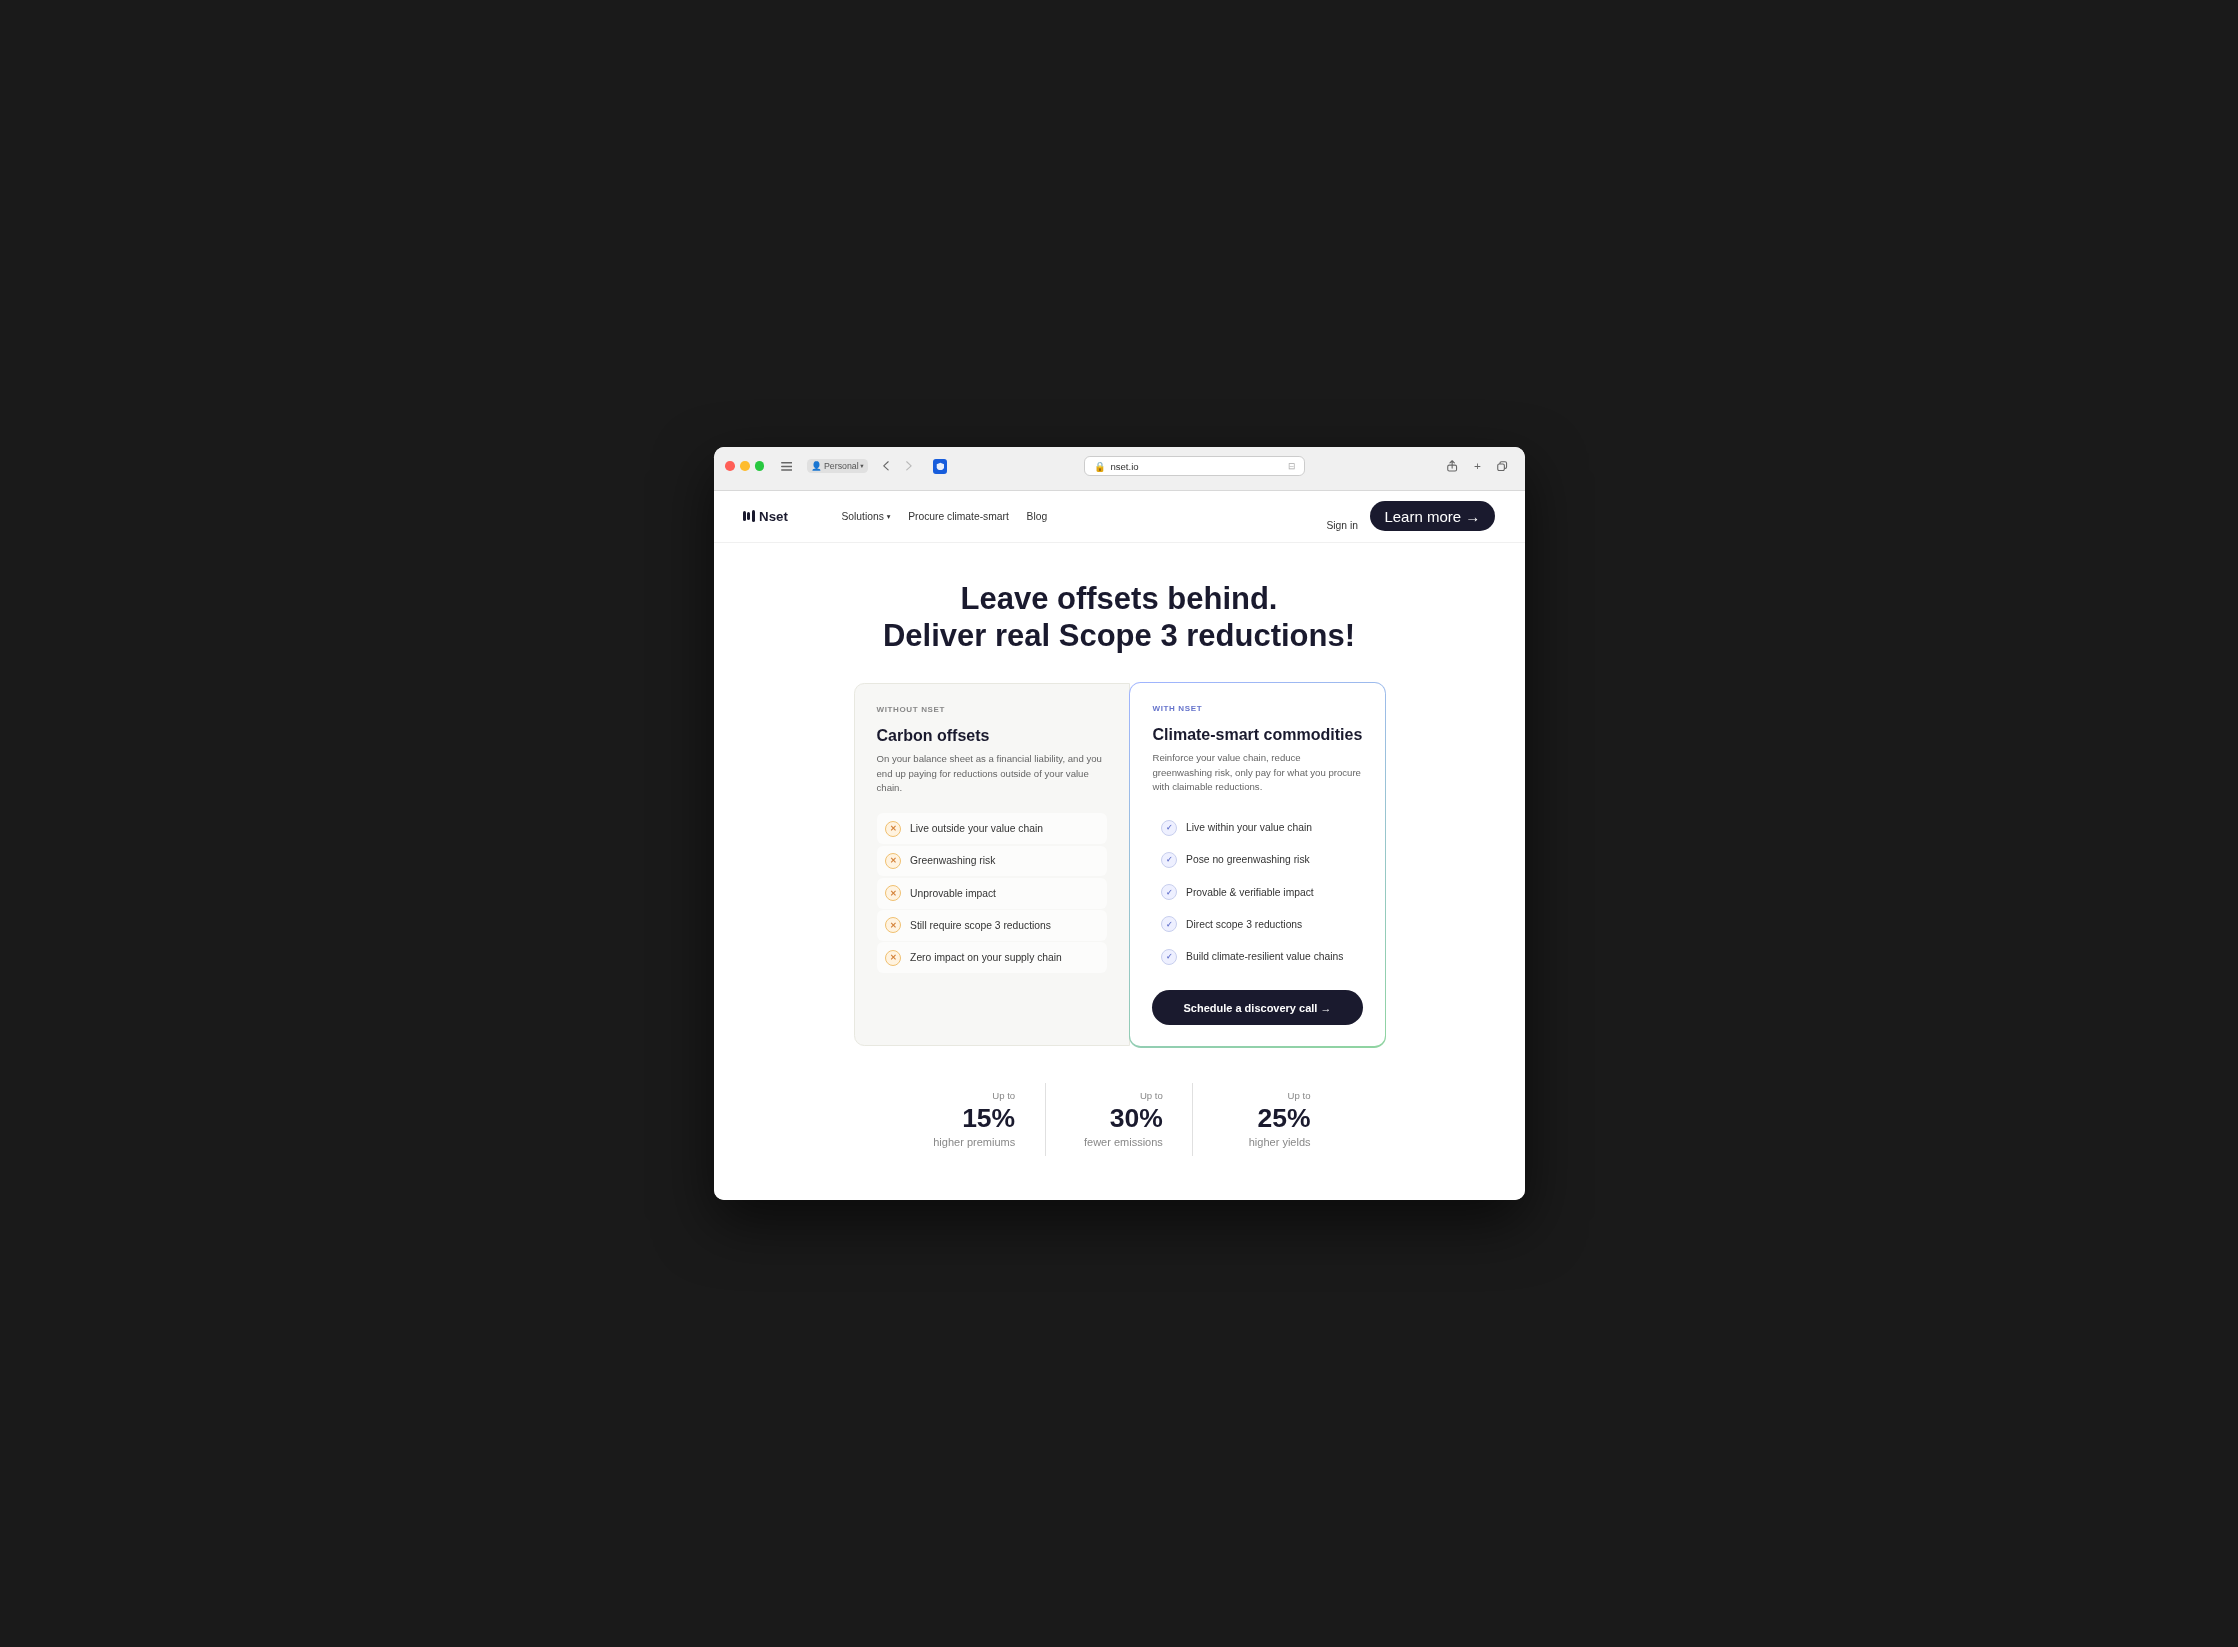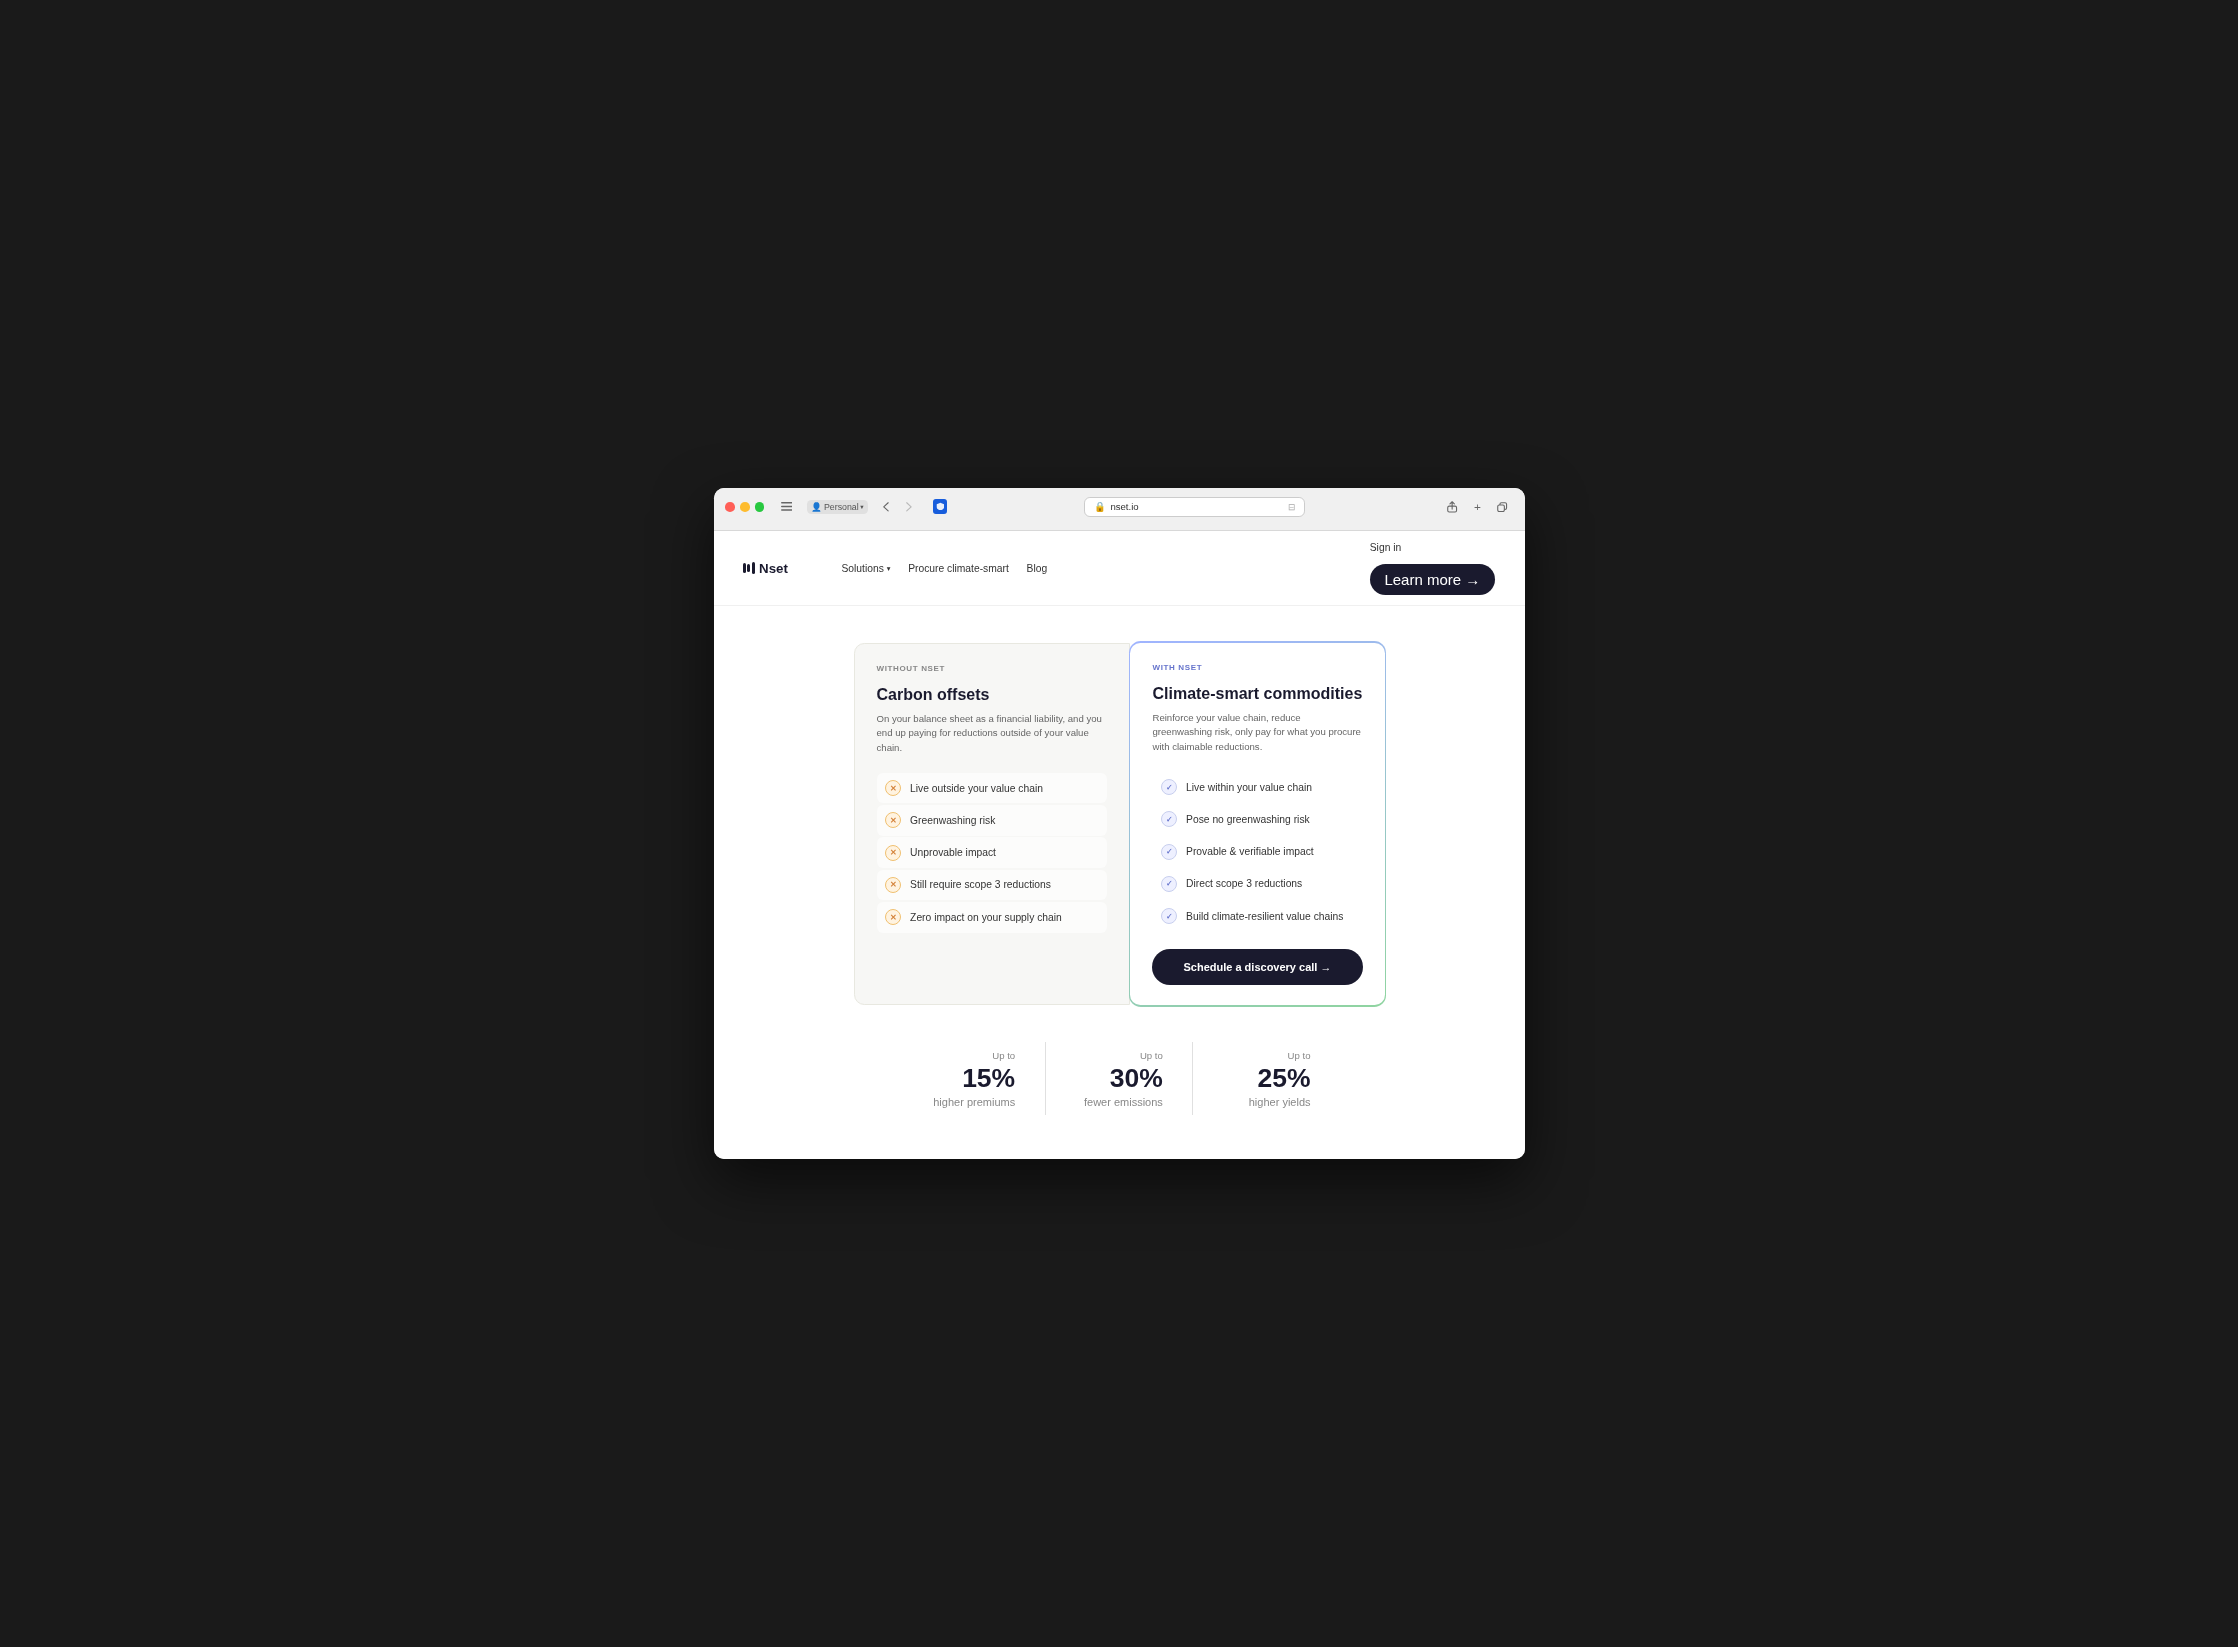--- a/index.html
+++ b/index.html
@@ -158,23 +158,22 @@
       color: #333;
       text-decoration: none;
       cursor: pointer;
       display: flex;
       align-items: center;
       gap: 2.9px;
     }
 
     .nav-right {
       display: flex;
-      align-items: flex-start;
+      align-items: flex-end;
       gap: 11.8px;
-      flex-direction: column;
     }
 
     .btn-signin {
       font-size: 10.3px;
       color: #333;
       cursor: pointer;
       background: none;
       border: none;
       font-weight: 500;
     }
@@ -468,20 +467,24 @@
         </a>
       </div>
       <div class="nav-right">
         <button class="btn-signin">Sign in</button>
         <button class="btn-learn-more">Learn more →</button>
       </div>
     </nav>
 
     <main class="main-content">
 
+      <h1 class="hero-title">
+        <span>Leave offsets behind.</span><br>
+        <span>Deliver real Scope 3 reductions!</span>
+      </h1>
 
       <div class="cards-container">
 
         <div class="card-without">
           <div class="card-label label-without">WITHOUT NSET</div>
           <h2 class="card-title">Carbon offsets</h2>
           <p class="card-description">On your balance sheet as a financial liability, and you end up paying for reductions outside of your value chain.</p>
           <ul class="feature-list">
             <li class="feature-item">
               <div class="feature-icon icon-x">✕</div>

